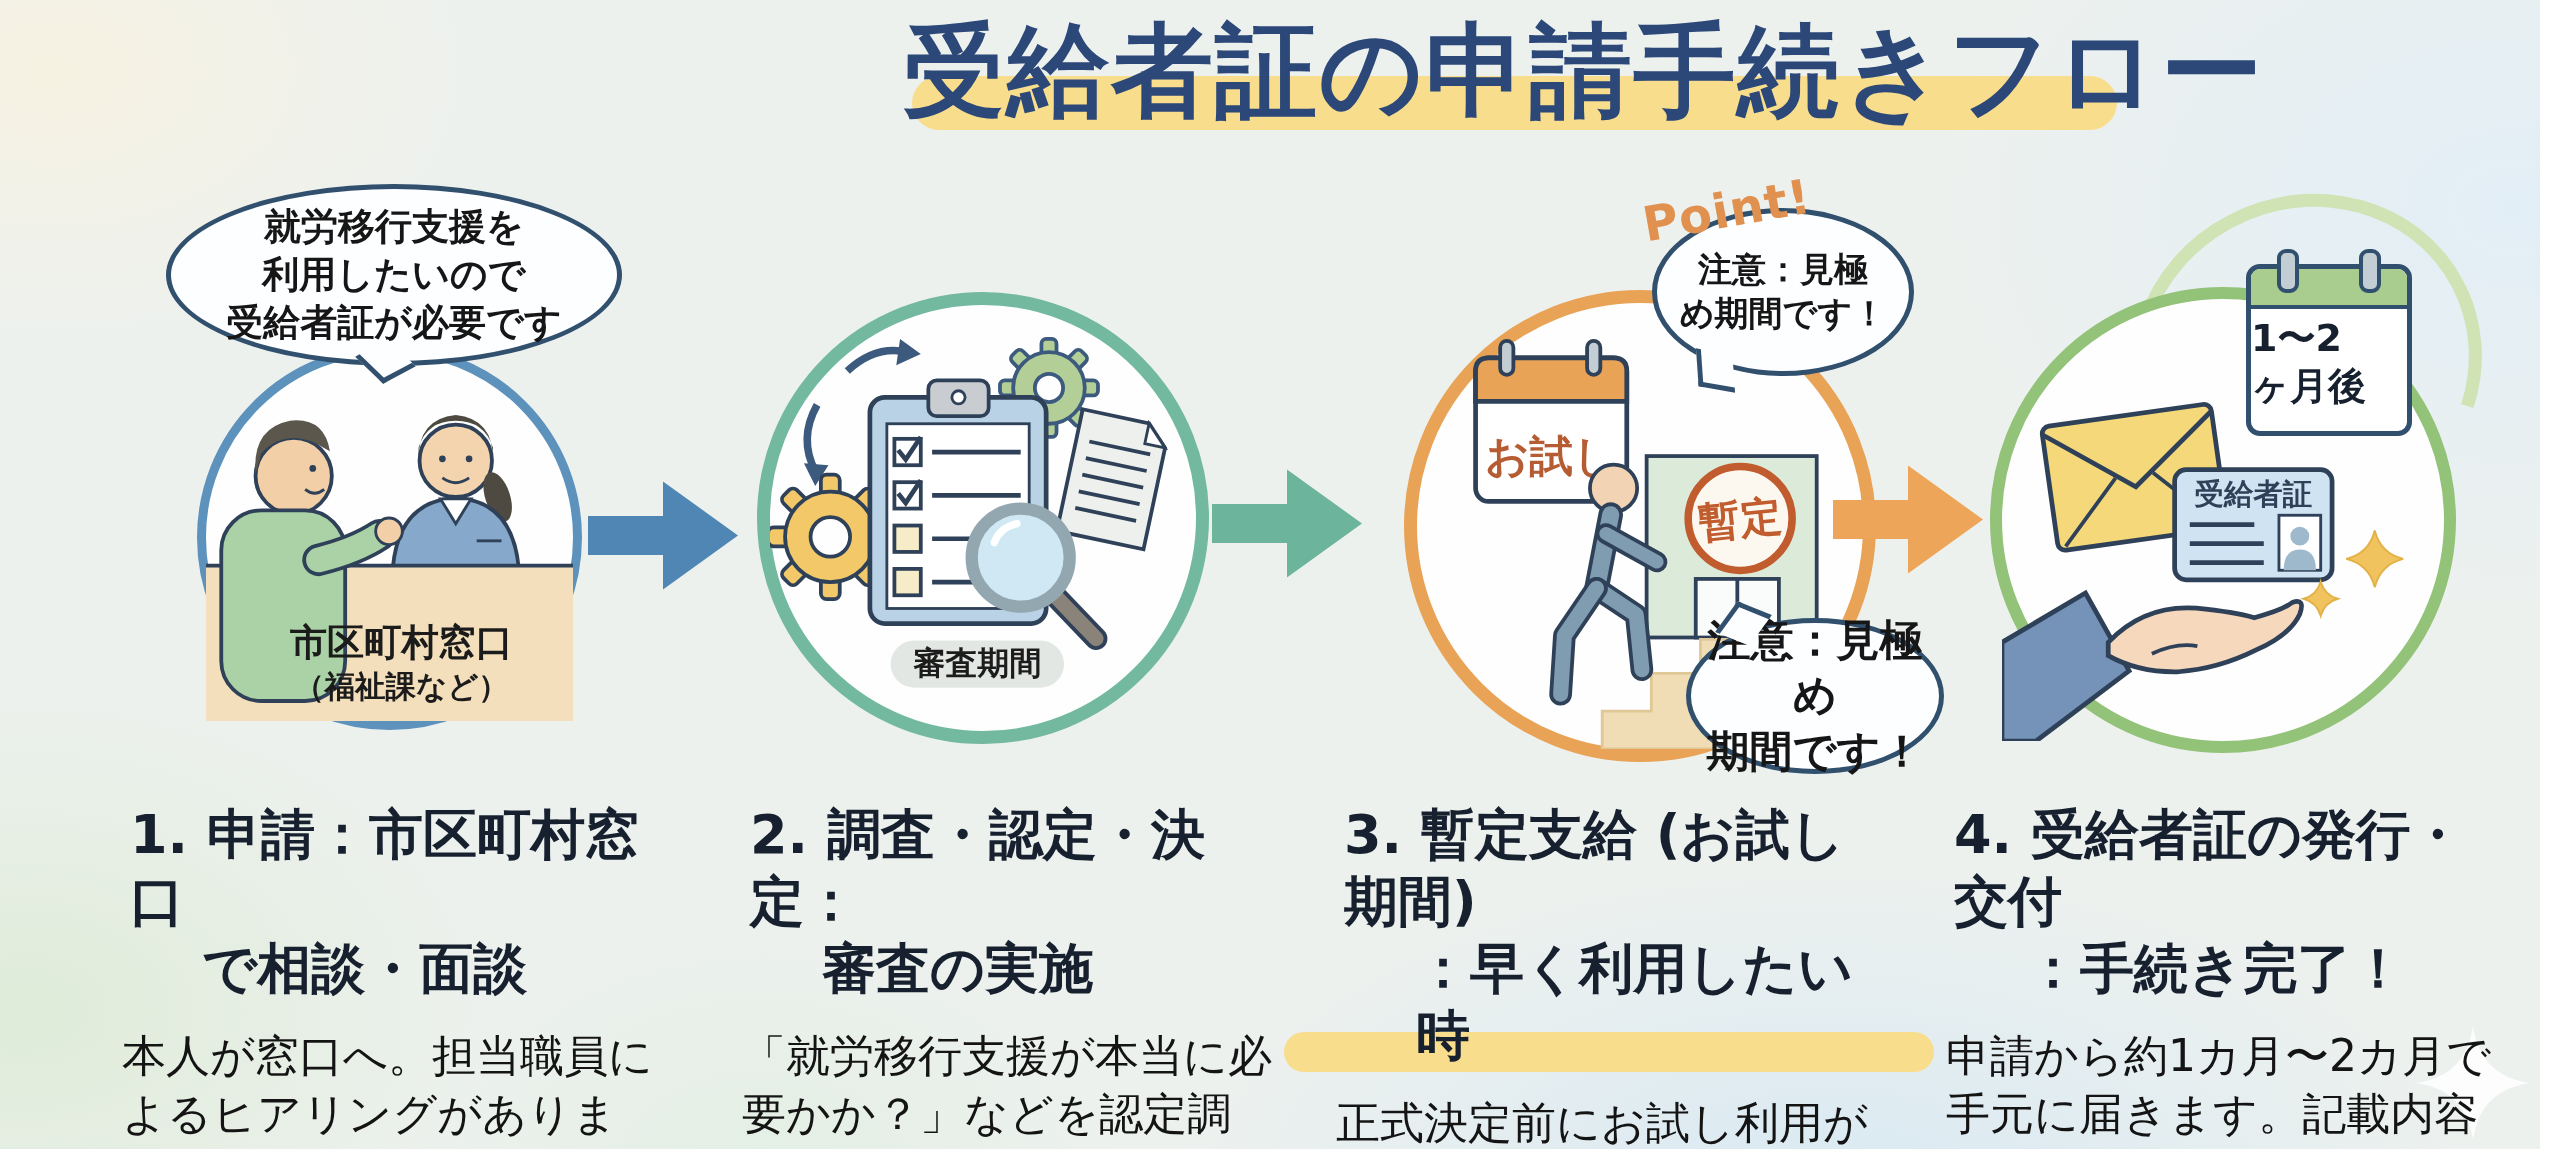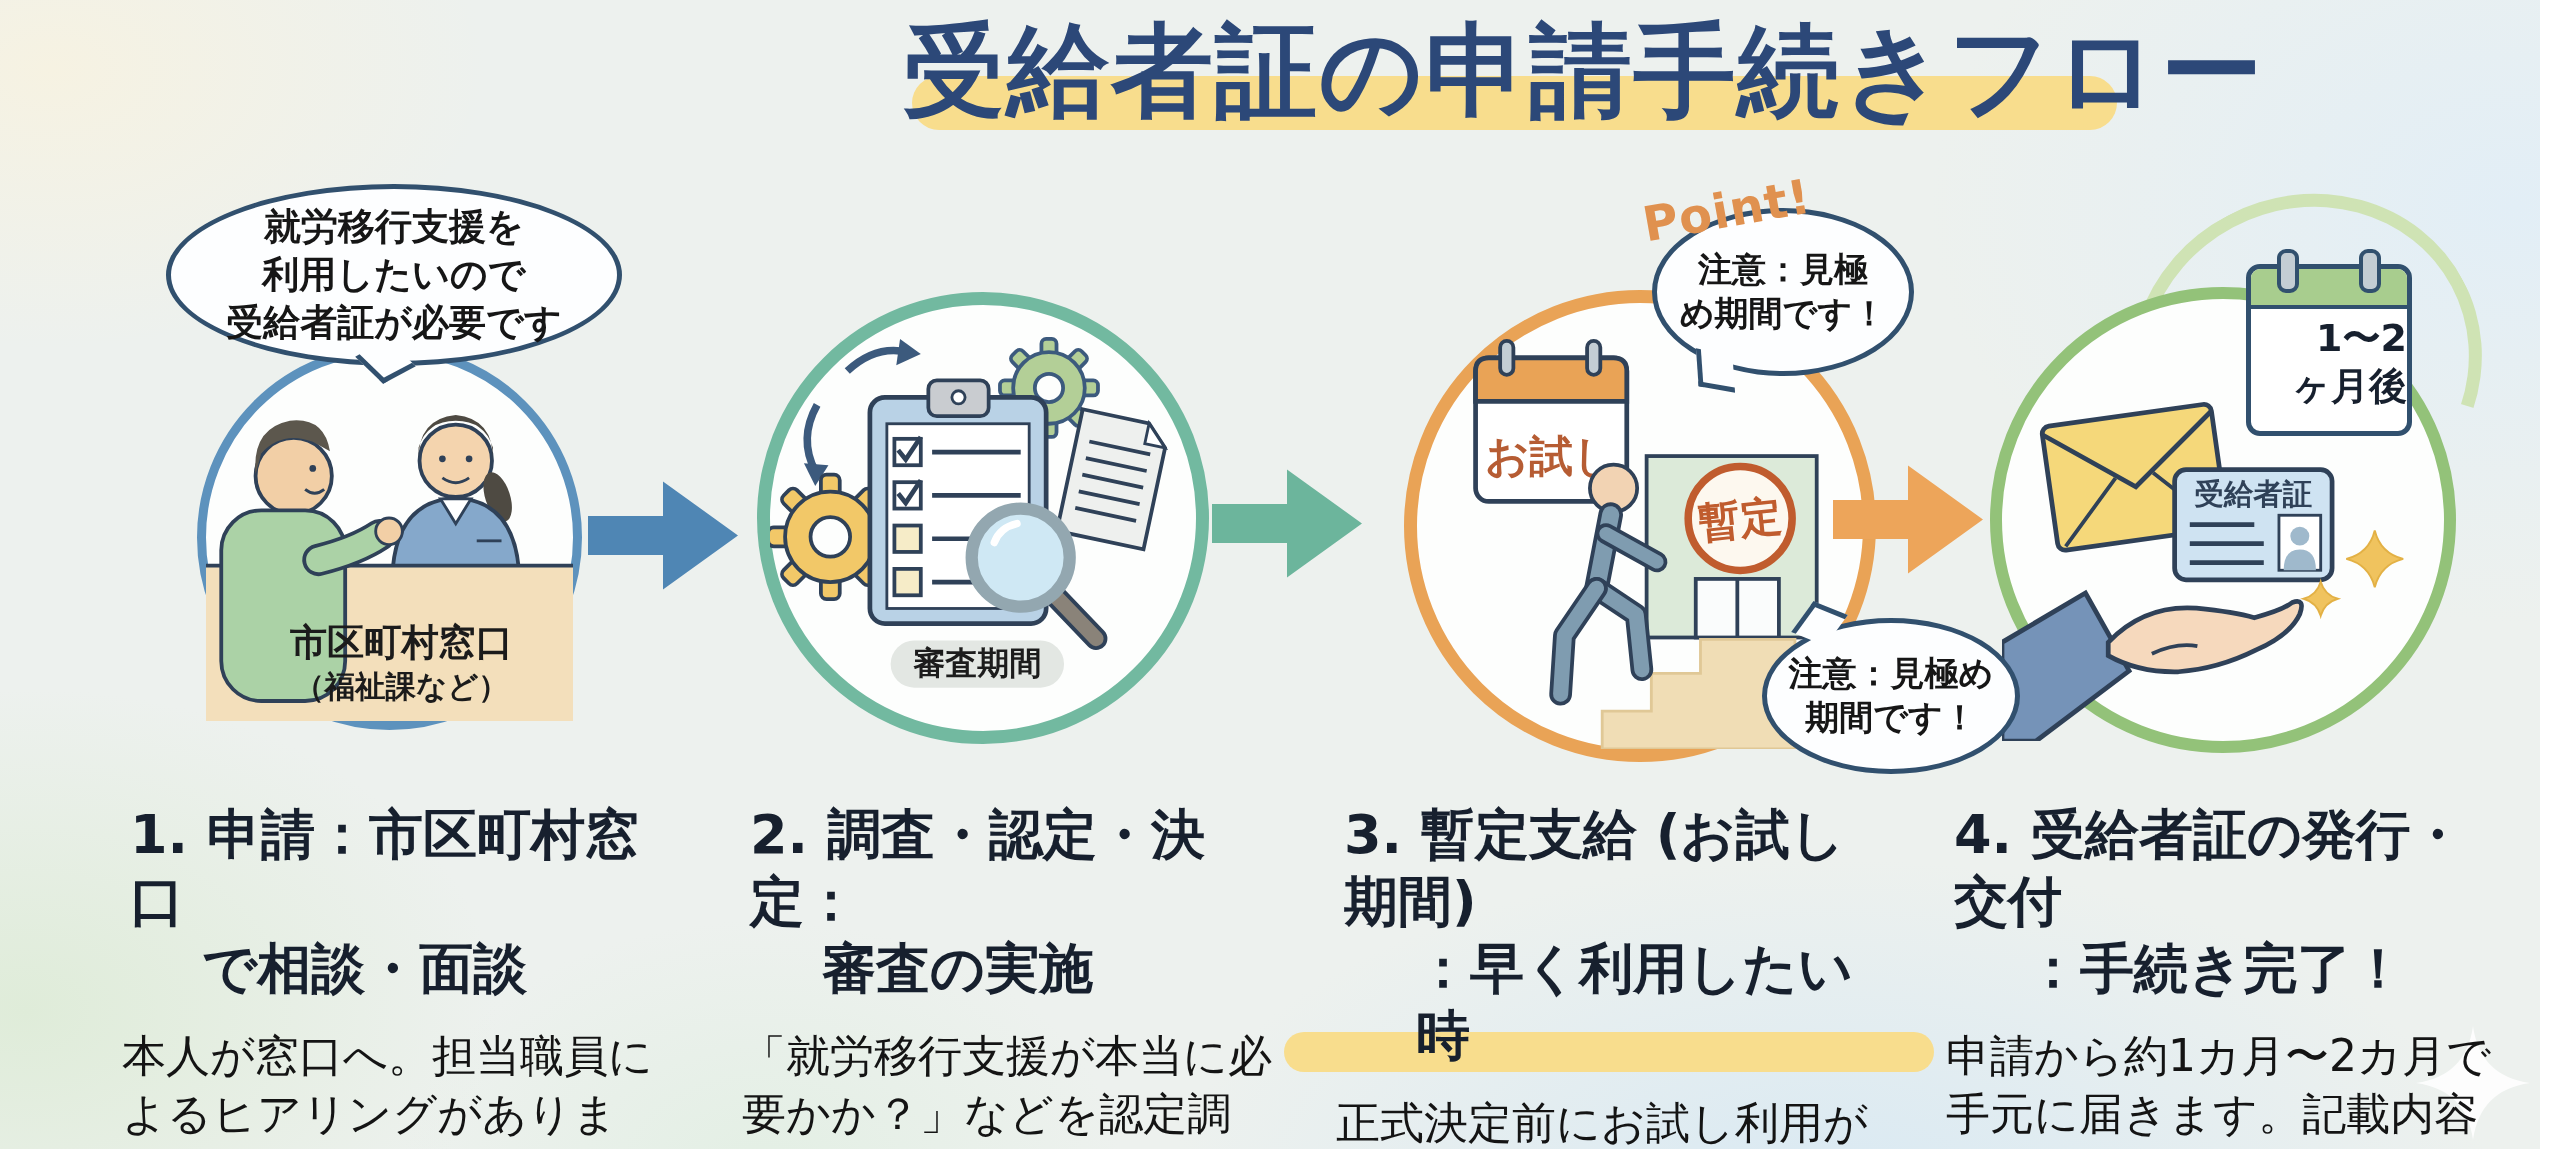--- a/index.html
+++ b/index.html
@@ -37,34 +37,34 @@
   .bubble { position:absolute; background:#fdfeff; border:5px solid #31506e; border-radius:50%;
     display:flex; flex-direction:column; justify-content:center; align-items:center;
     z-index:6; font-weight:700; color:#161616; text-align:center; }
   .bubble .tail { position:absolute; width:32px; height:32px; background:#fdfeff; }
   #bubble1 { left:166px; top:184px; width:446px; height:172px; font-size:37px; line-height:1.3; }
   #bubble1 .tail { bottom:-19px; left:196px; border-right:5px solid #31506e;
     border-bottom:5px solid #31506e; transform:rotate(62deg) skewY(-18deg); }
   #bubble3top { left:1652px; top:208px; width:252px; height:158px; font-size:34px; line-height:1.28; }
   #bubble3top .tail { bottom:-18px; left:40px; border-right:5px solid #31506e;
     border-bottom:5px solid #31506e; transform:rotate(100deg) skewY(-14deg); }
-  #bubble3bot { left:1762px; top:618px; width:248px; height:146px; font-size:34px; line-height:1.28; }
+  #bubble3bot { left:1686px; top:618px; width:248px; height:146px; font-size:43px; line-height:1.28; }
   #bubble3bot .tail { top:-18px; left:34px; border-left:5px solid #31506e;
     border-top:5px solid #31506e; transform:rotate(22deg) skewX(-14deg); }
   .point-label { position:absolute; left:1642px; top:182px; font-size:48px; font-weight:800;
     color:#e0914f; transform:rotate(-10deg); z-index:7; letter-spacing:1px; }
   
   .calendar-chip { position:absolute; left:2246px; top:264px; width:156px; height:162px;
     background:#fff; border:5px solid #31506e; border-radius:14px; z-index:6; }
   .chip-header { height:36px; background:#a8cd8e; border-bottom:4px solid #31506e;
     border-radius:9px 9px 0 0; }
   .chip-ring { position:absolute; top:-20px; width:14px; height:36px; background:#c3cdd4;
     border:4px solid #31506e; border-radius:9px; }
   .chip-ring.left { left:26px; } .chip-ring.right { right:26px; }
-  .chip-text { font-size:38px; font-weight:800; color:#17202e; text-align:right;
+  .chip-text { font-size:38px; font-weight:800; color:#17202e; text-align:left;
     line-height:1.25; margin-top:6px; }
   .chip-text span { display:block; }
   
   .deco-arc { position:absolute; left:2128px; top:196px; width:330px; height:310px;
     border:13px solid transparent; border-top-color:#cfe3b4; border-right-color:#cfe3b4;
     border-radius:50%; transform:rotate(-28deg); z-index:1; }
   .sparkle-white { position:absolute; left:2408px; top:1018px; z-index:1; }
   
   .caption { position:absolute; top:794px; width:560px; color:#141414; z-index:2; }
   #caption1 { left:122px; } #caption2 { left:742px; } #caption3 { left:1336px; } #caption4 { left:1946px; }

